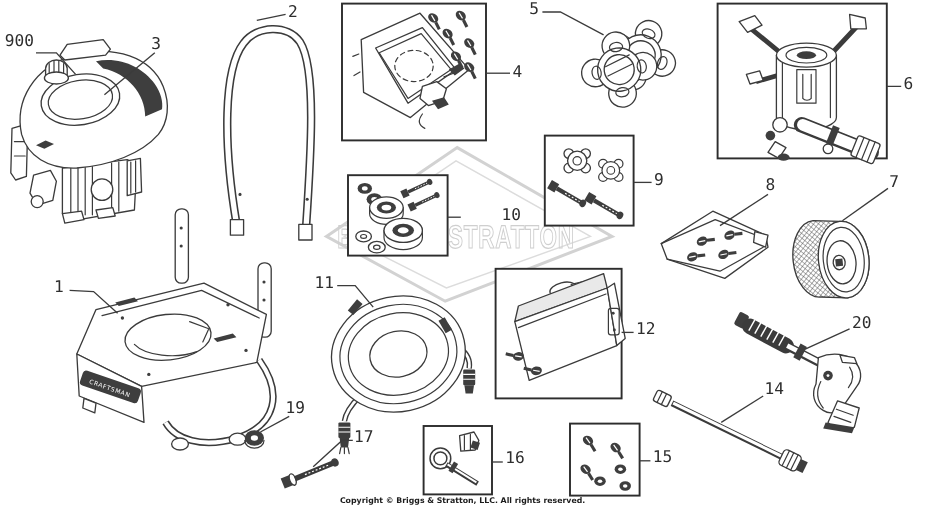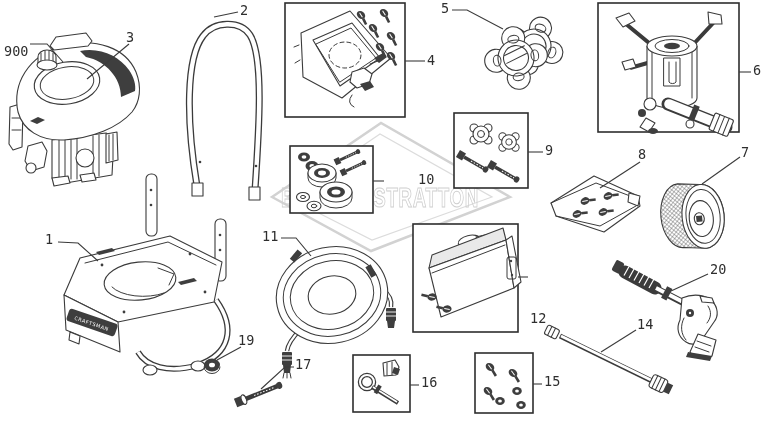--- a/index.html
+++ b/index.html
@@ -395,35 +395,36 @@
         <polyline points="636,330 601,352"></polyline>
         <polyline points="542,384 533,384"></polyline>
         <polyline points="419,385 410,385"></polyline>
         <polyline points="294,367 285,367 261,389"></polyline>
         <polyline points="241,347 217,360"></polyline>
         <polyline points="58,242 78,243 98,261"></polyline>
       </g>
 </svg>
 
 <div id="callouts">
-      <div class="co" style="left: 4px; top: 45px;">900</div>
+      <div class="co" style="left: 4px; top: 28px;">900</div>
       <div class="co" style="left: 126px; top: 31px;">3</div>
       <div class="co" style="left: 240px; top: 4px;">2</div>
       <div class="co" style="left: 427px; top: 54px;">4</div>
       <div class="co" style="left: 441px; top: 2px;">5</div>
       <div class="co" style="left: 753px; top: 64px;">6</div>
       <div class="co" style="left: 741px; top: 146px;">7</div>
       <div class="co" style="left: 638px; top: 148px;">8</div>
       <div class="co" style="left: 545px; top: 144px;">9</div>
       <div class="co" style="left: 386px; top: 173px; margin-left: 32px;">10</div>
       <div class="co" style="left: 262px; top: 230px;">11</div>
-      <div class="co" style="left: 530px; top: 268px; margin-top: 44px;">12</div>
+      <div class="co" style="left: 530px; top: 268px;">12</div>
       <div class="co" style="left: 710px; top: 263px;">20</div>
       <div class="co" style="left: 637px; top: 318px;">14</div>
       <div class="co" style="left: 544px; top: 375px;">15</div>
       <div class="co" style="left: 421px; top: 376px;">16</div>
       <div class="co" style="left: 295px; top: 358px;">17</div>
       <div class="co" style="left: 238px; top: 334px;">19</div>
       <div class="co" style="left: 45px; top: 233px;">1</div>
     </div>
 
+<div class="copyright">Copyright © Briggs &amp; Stratton, LLC. All rights reserved.</div>
 
 </div>
 
 </body></html>

